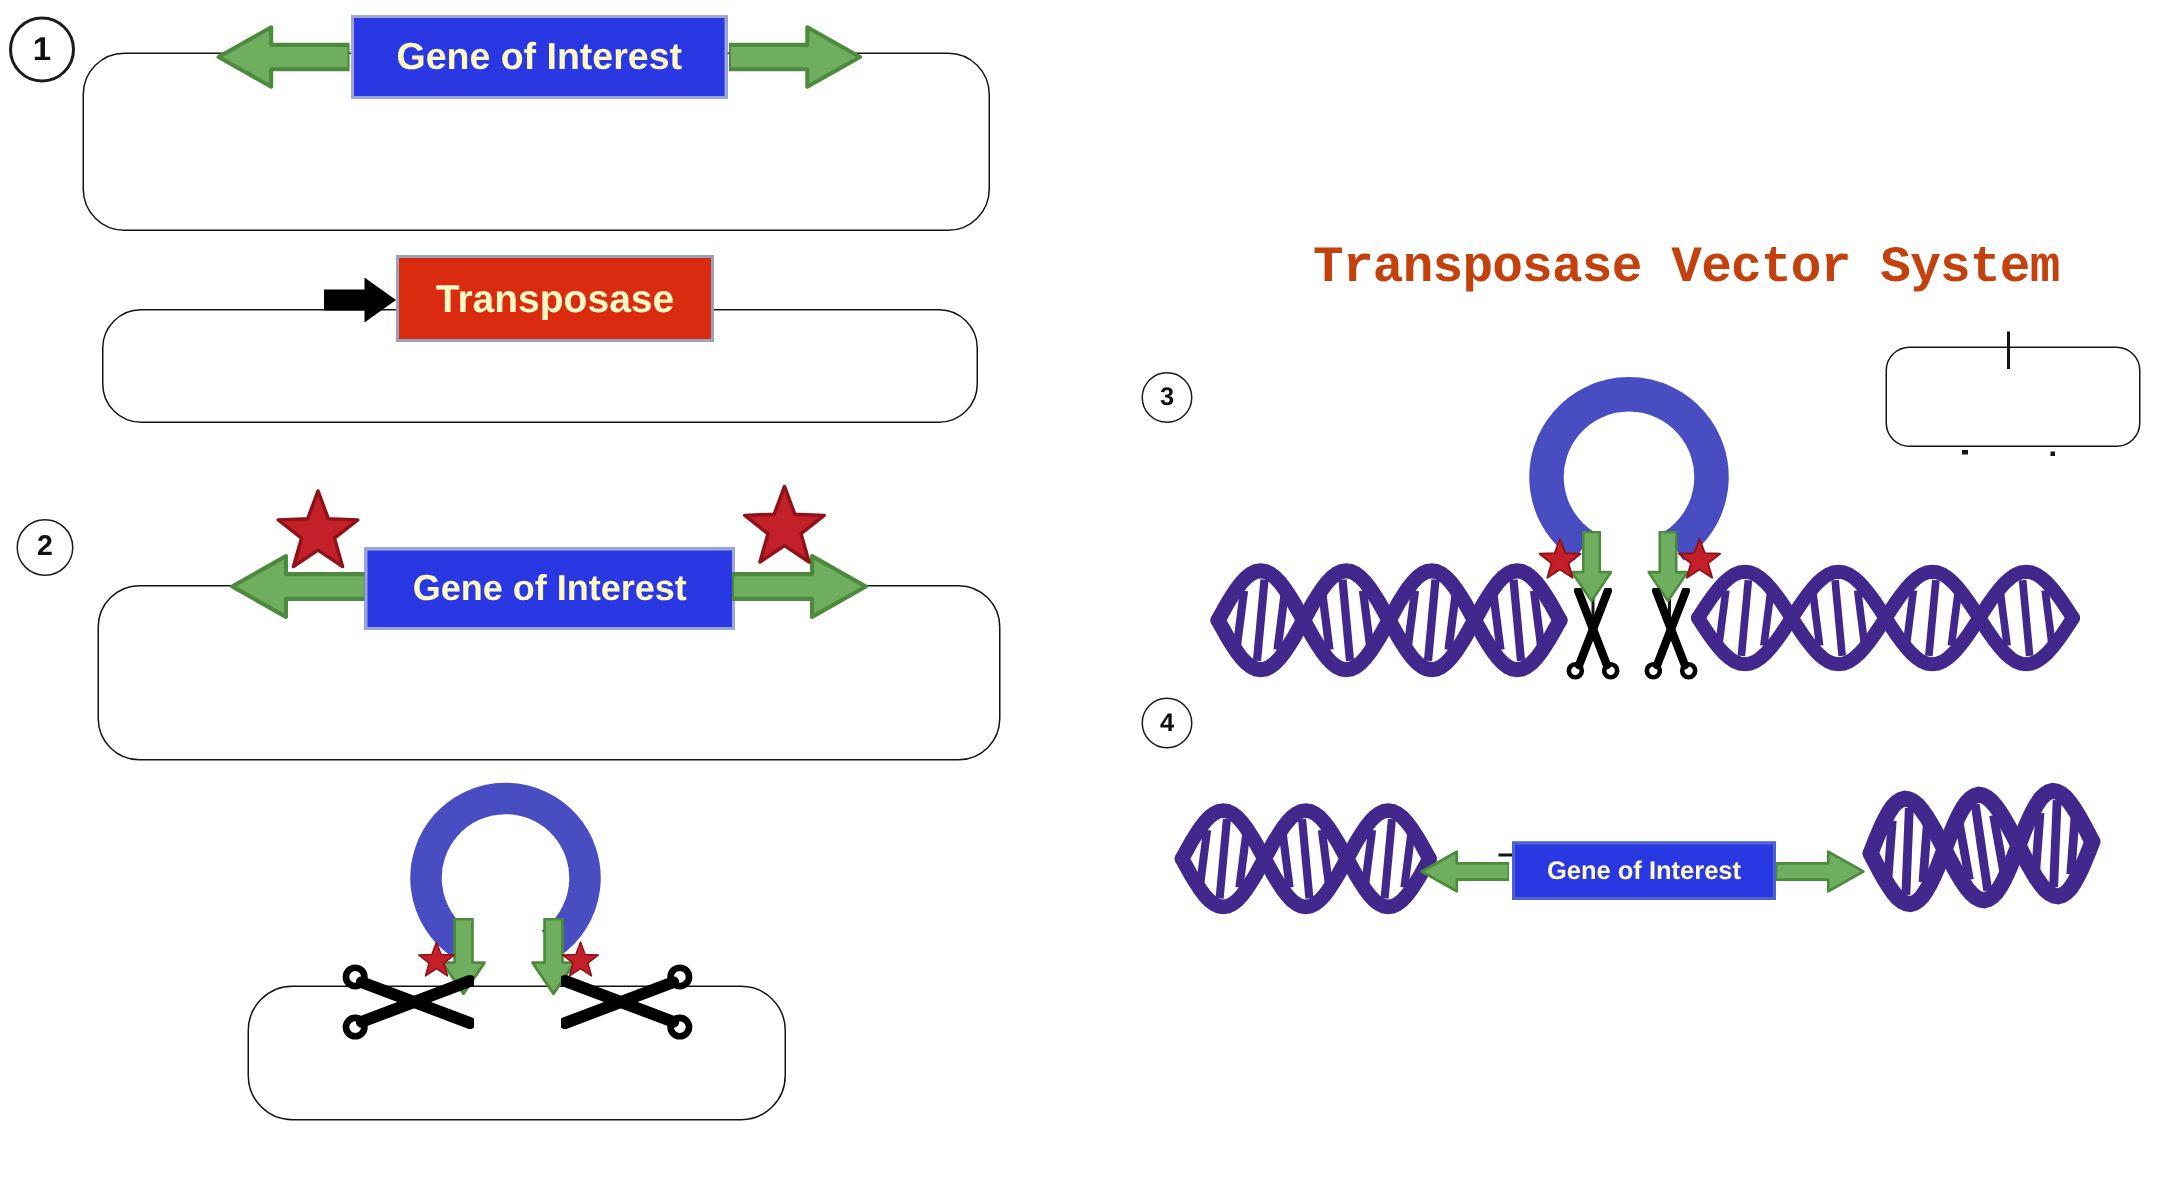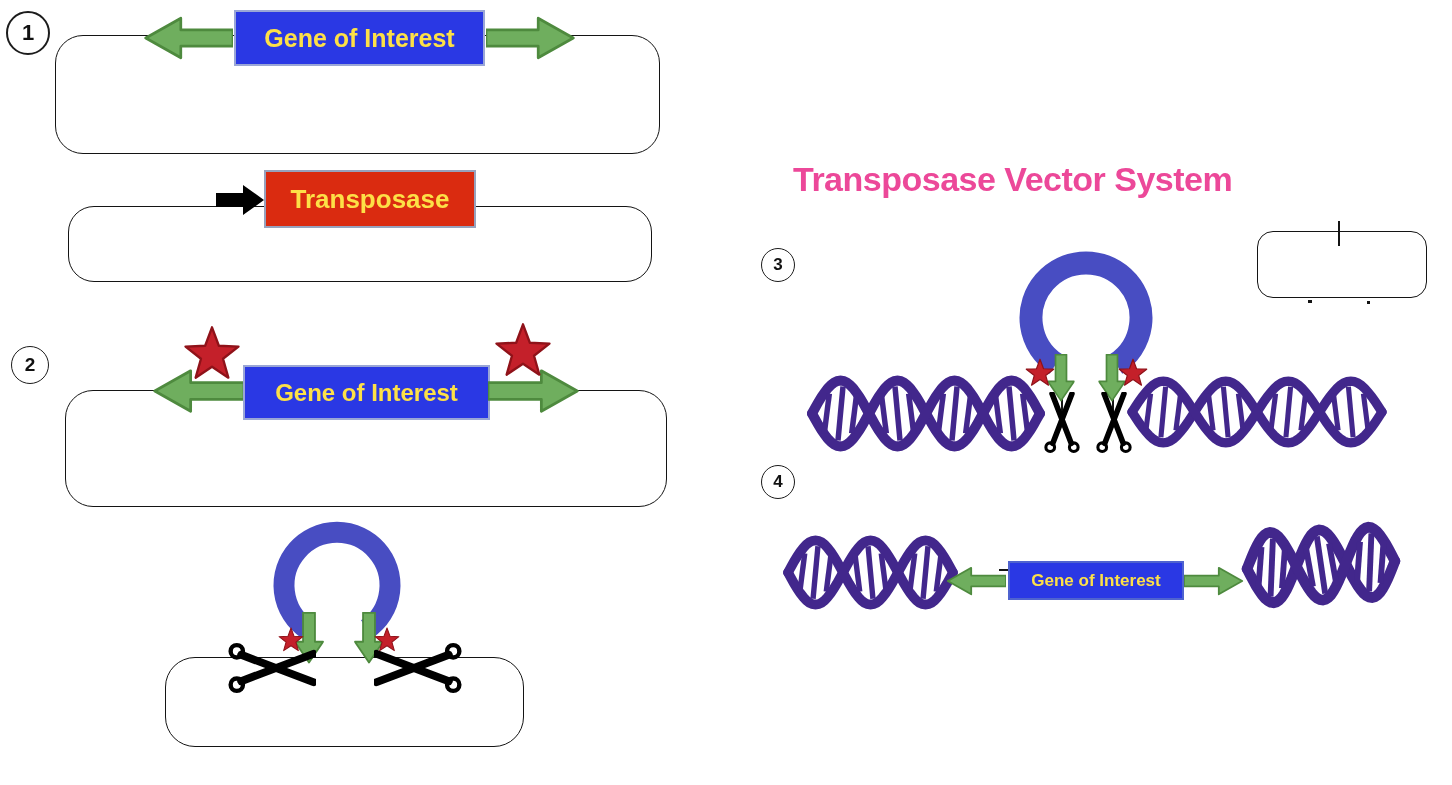--- a/index.html
+++ b/index.html
@@ -1,24 +1,24 @@
 <!DOCTYPE html>
 <html style="--gene-blue: #2a38e4; --gene-border-light: #9aa6d6; --gene-border-dark: #4f63cf; --red: #da2b10; --red-border: #97a2bd; --green: #6fae5e; --green-dark: #4e8a3e; --star: #c4202a; --star-dark: #8f1219; --loop: #484dc2; --dna: #42278c;"><head>
 <meta charset="utf-8">
 <style>
   html,body{margin:0;padding:0;background:#fff;}
   .canvas{position:relative;width:1452px;height:785px;background:#ffffff;overflow:hidden;
           font-family:"Liberation Sans",sans-serif;}
   .abs{position:absolute;}
   .plasmid{border:1.6px solid #141414;border-radius:28px;background:#ffffff;}
-  .gbox{display:flex;align-items:center;justify-content:center;color:#fde047;font-weight:700;
+  .gbox{display:flex;align-items:center;justify-content:center;color:#fef9c3;font-weight:700;
         font-family:"Liberation Sans",sans-serif;box-sizing:border-box;}
   .circle{border:2px solid #1c1c1c;border-radius:50%;display:flex;align-items:center;justify-content:center;
           background:#fff;font-weight:600;color:#111;box-sizing:border-box;}
-  .title{font-weight:600;color:#ec4899;letter-spacing:-0.5px;text-align:left;}
+  .title{font-weight:600;color:#c2410c;letter-spacing:-0.5px;text-align:right;font-family:Liberation Mono, monospace;}
   .dot{background:#141414;}
   svg{display:block;overflow:visible;}
 </style>
 </head>
 <body>
 
 <svg width="0" height="0" style="position:absolute">
   <defs>
     <symbol id="sym-star" viewBox="0 0 100 100">
       <polygon points="50,4 61.8,35.8 95.7,37.2 69,58.2 78.2,90.8 50,72 21.8,90.8 31,58.2 4.3,37.2 38.2,35.8" style="fill:var(--star);stroke:var(--star-dark);stroke-width:4;stroke-linejoin:round"></polygon>

